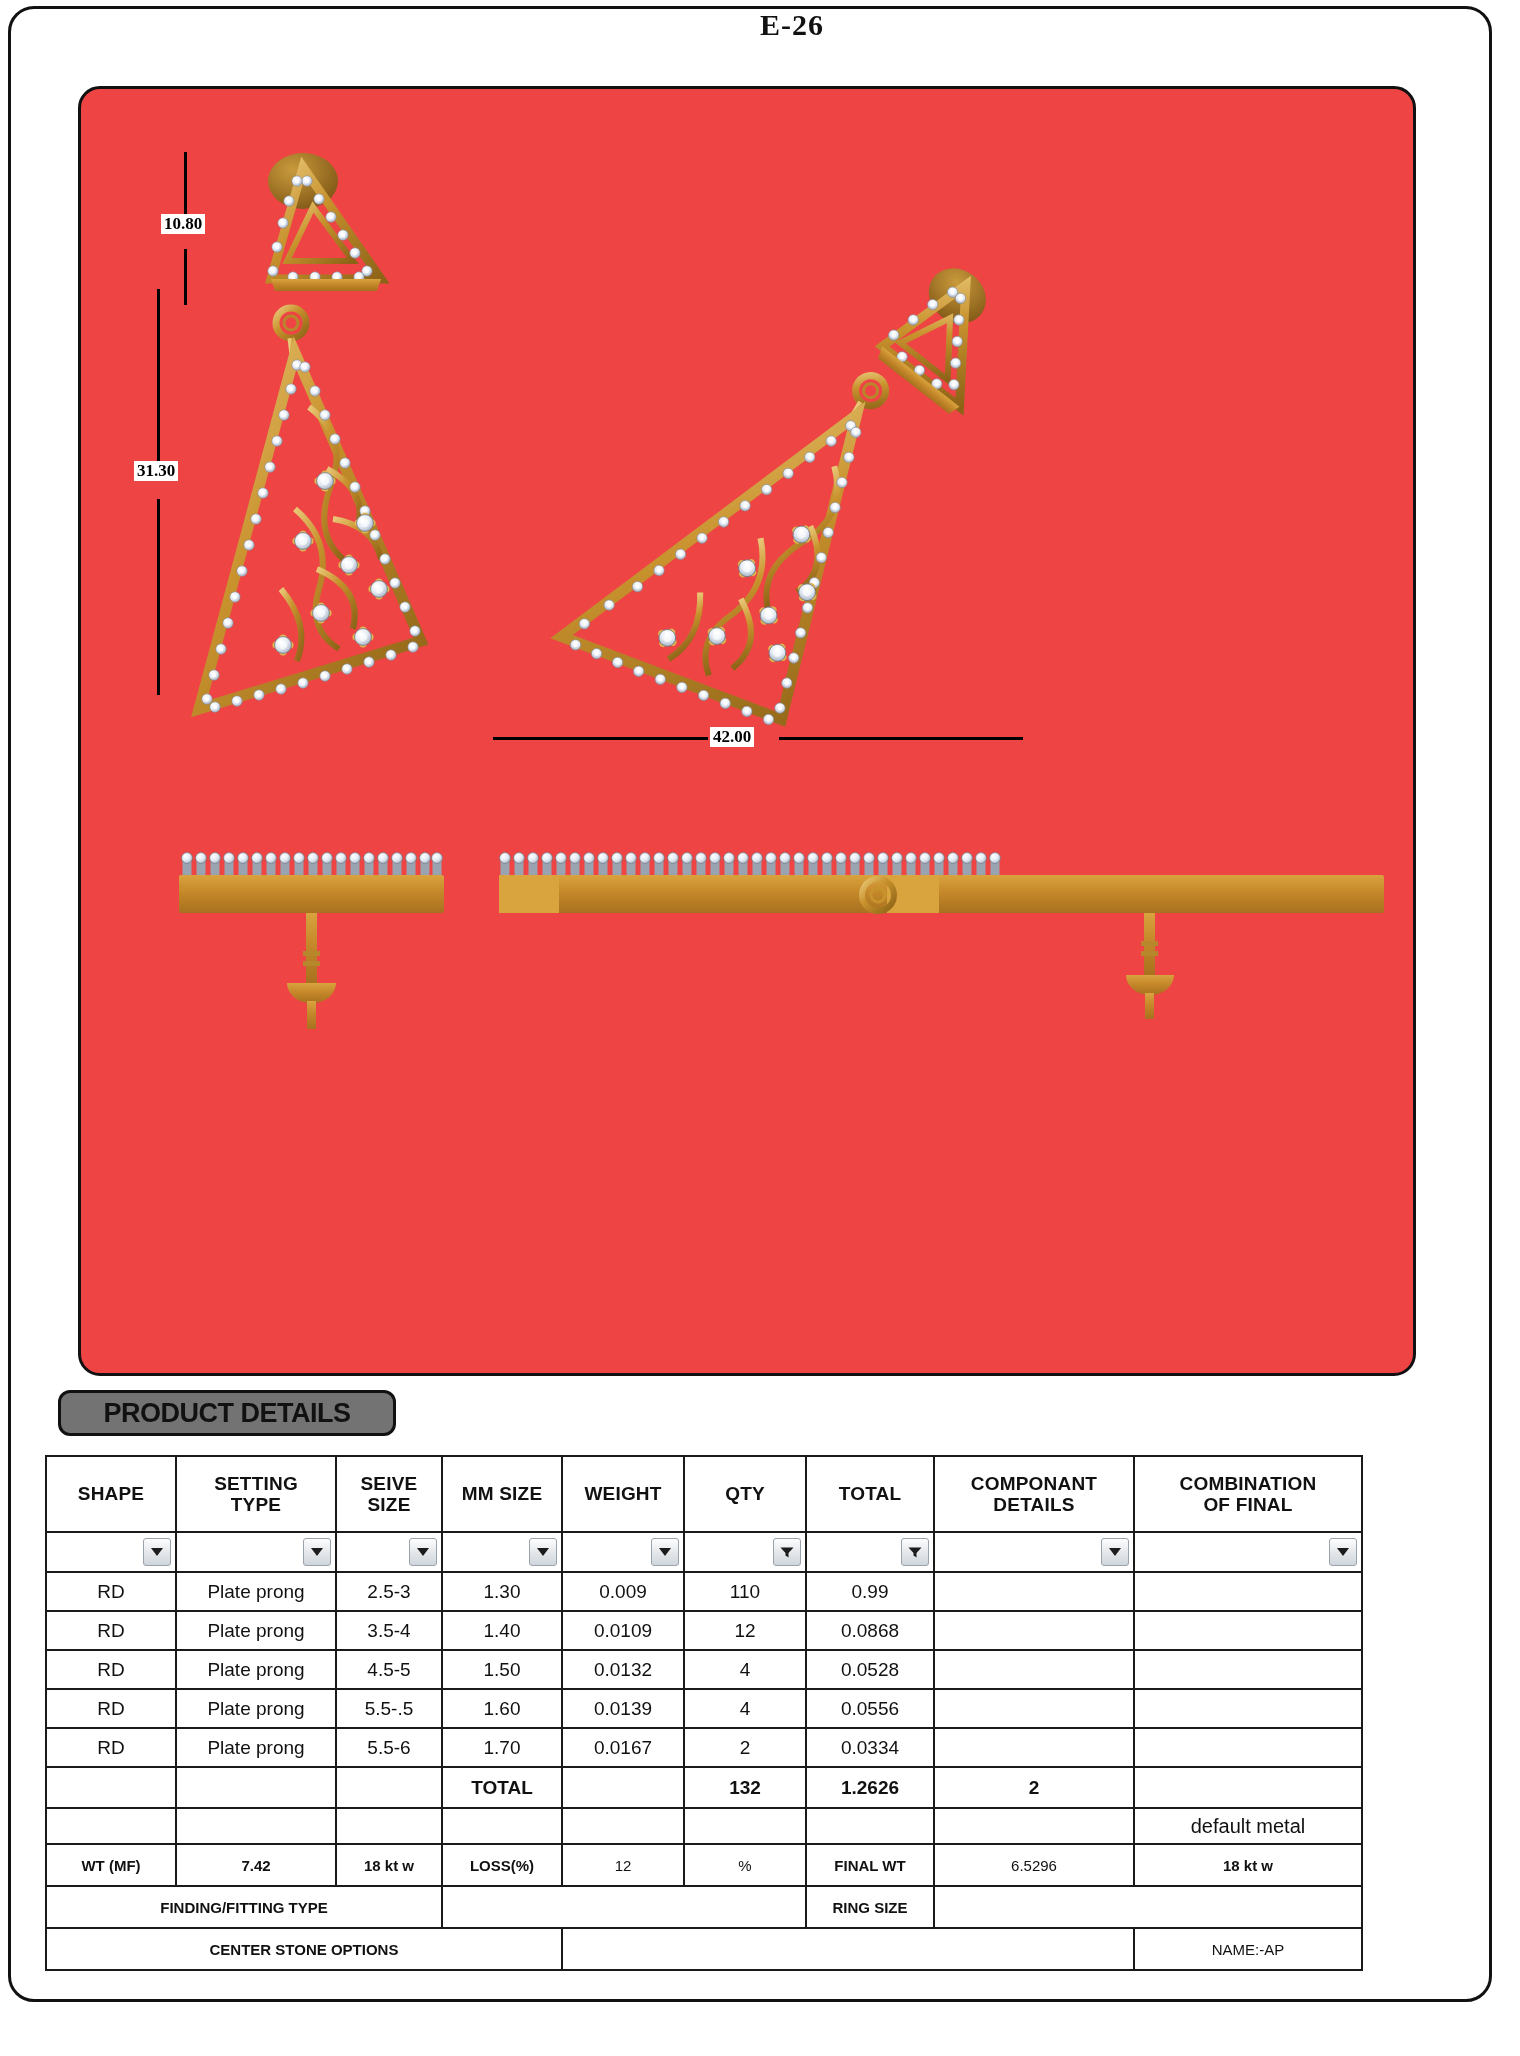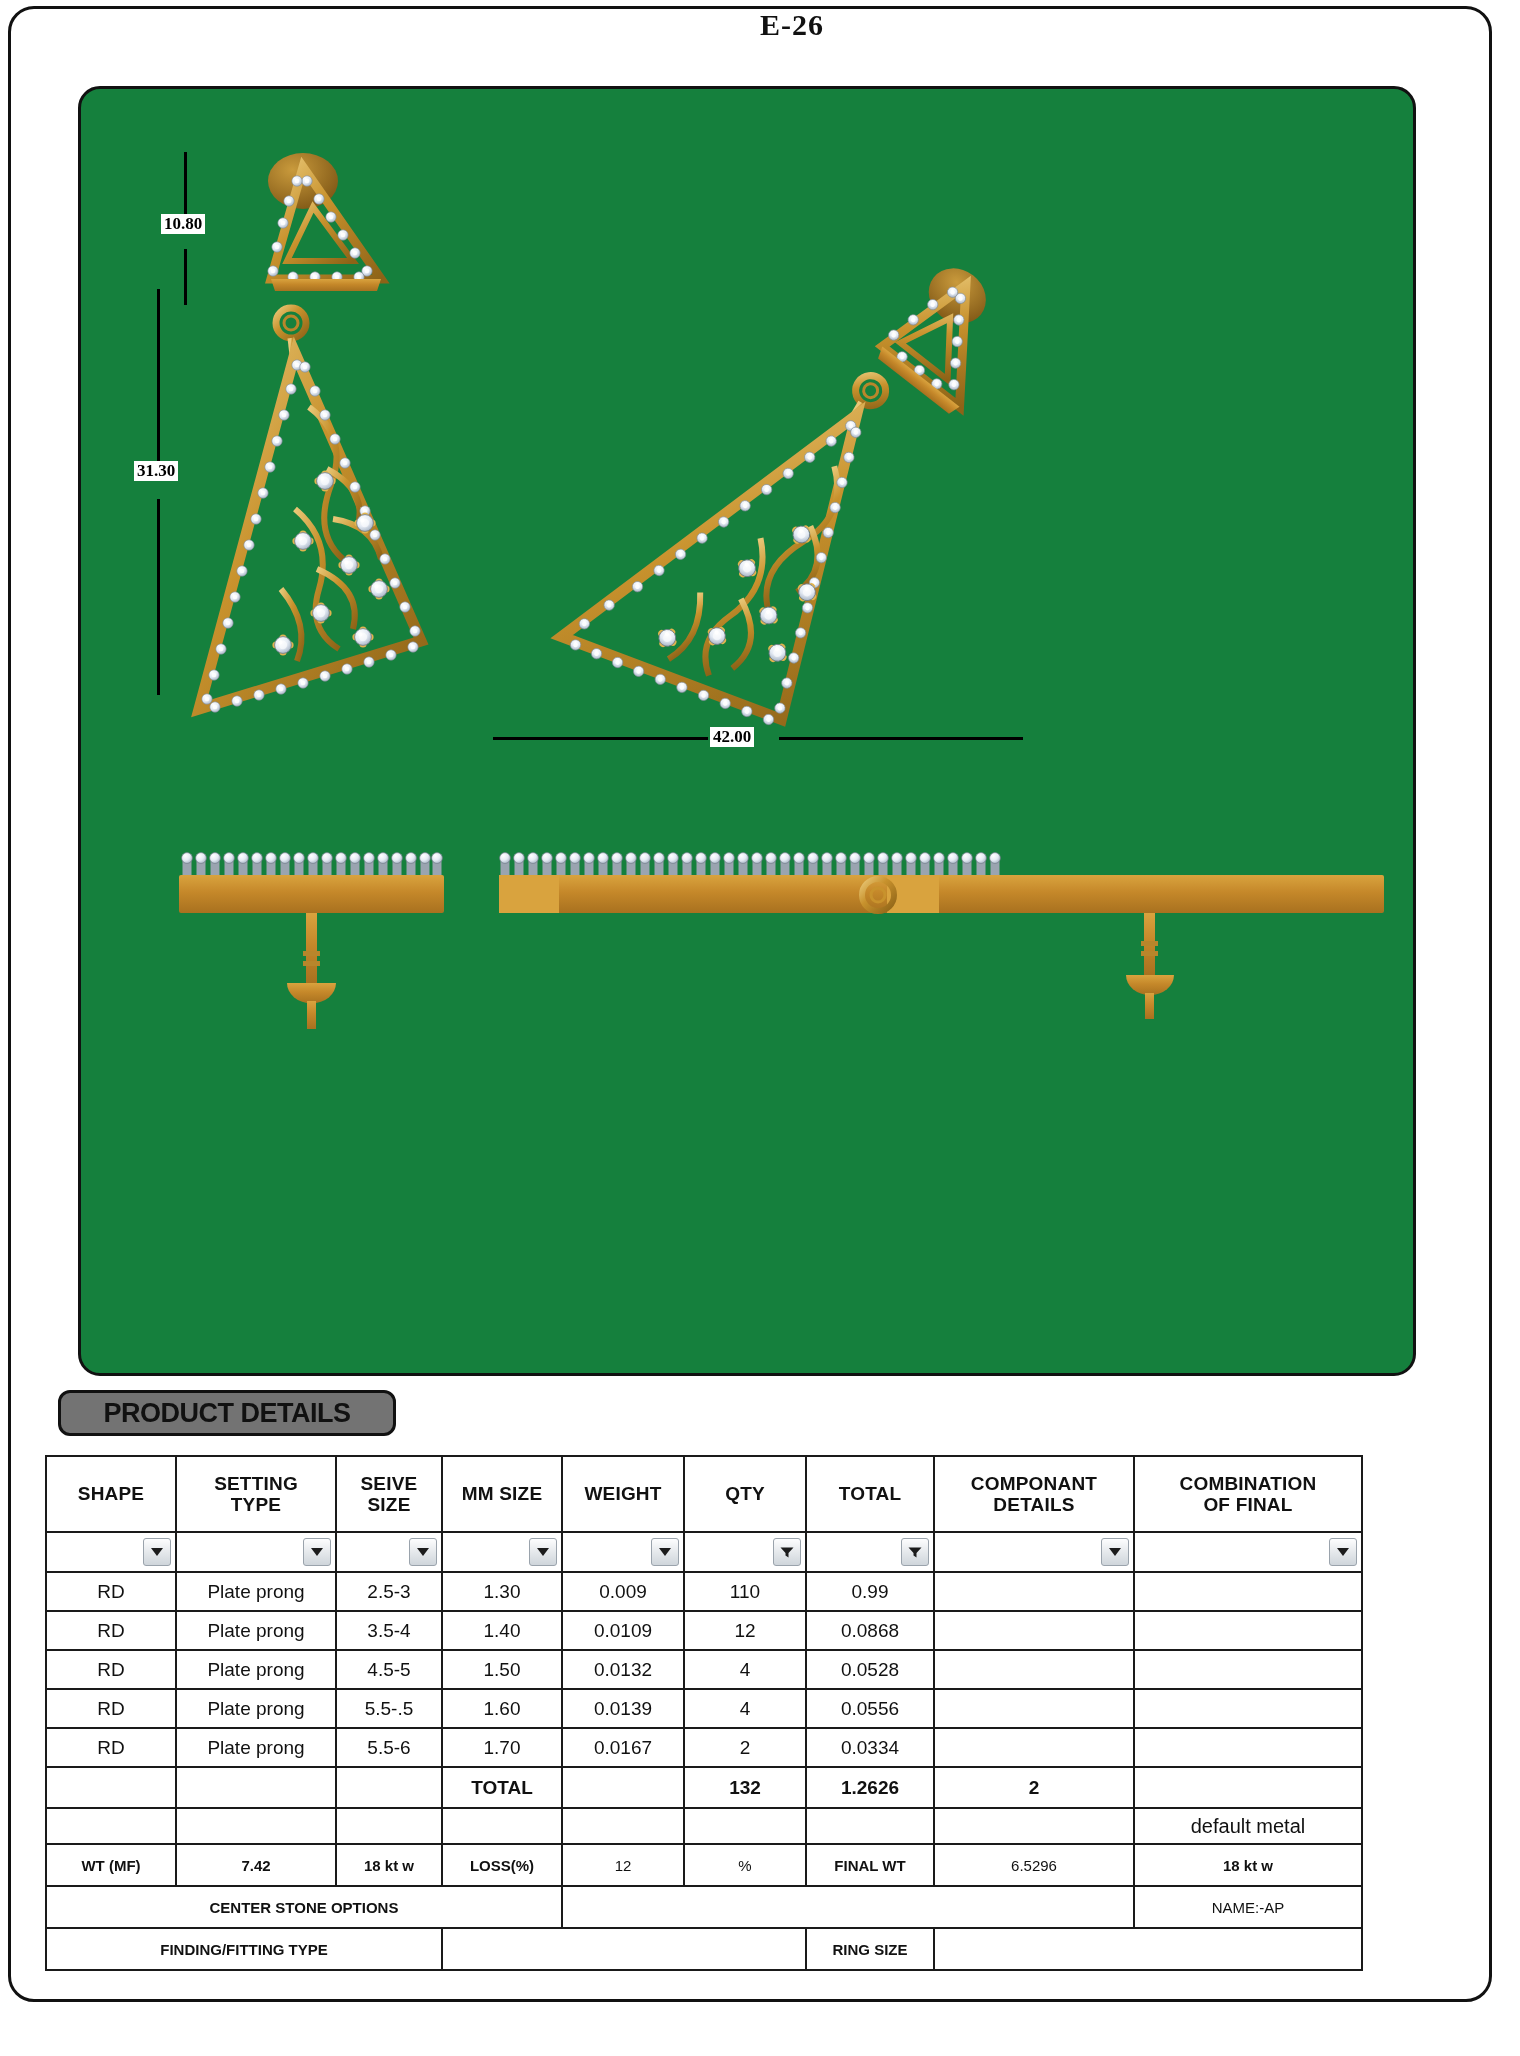--- a/index.html
+++ b/index.html
@@ -21,21 +21,21 @@
   .title{
     position:absolute;left:0;top:8px;width:1520px;text-align:center;
     font-family:"Liberation Serif", serif;font-weight:bold;
     font-size:30px;letter-spacing:1px;color:#111;padding-left:32px;
   }
 
   
   .img-frame{
     position:absolute;left:78px;top:86px;width:1338px;height:1290px;
     border:3px solid #111;border-radius:22px;box-sizing:border-box;
-    background:#15803d;
+    background:#ef4444;
   }
 
   
   .dim-label{
     position:absolute;font-family:"Liberation Serif", serif;font-weight:bold;
     font-size:17px;color:#000;background:#fff;padding:0 3px;white-space:nowrap;
   }
   .vline{position:absolute;width:3px;background:#000;}
   .hline{position:absolute;height:3px;background:#000;}
 
@@ -627,27 +627,27 @@
       <td>18 kt w</td>
       <td class="thick">LOSS(%)</td>
       <td style="font-weight:normal">12</td>
       <td style="font-weight:normal">%</td>
       <td class="thick">FINAL WT</td>
       <td style="font-weight:normal">6.5296</td>
       <td>18 kt w</td>
     </tr>
 
     <tr class="botrow">
-      <td colspan="4" class="lbl-left">CENTER STONE OPTIONS</td>
-      <td colspan="4"></td>
-      <td class="lbl-left" style="font-weight:normal">NAME:-AP</td>
-    </tr>
-
-    <tr class="botrow">
       <td colspan="3" class="lbl-left">FINDING/FITTING TYPE</td>
       <td colspan="3"></td>
       <td class="thick">RING SIZE</td>
       <td colspan="2"></td>
     </tr>
+
+    <tr class="botrow">
+      <td colspan="4" class="lbl-left">CENTER STONE OPTIONS</td>
+      <td colspan="4"></td>
+      <td class="lbl-left" style="font-weight:normal">NAME:-AP</td>
+    </tr>
   </tbody>
     </table>
 
 </div>
 
 </body></html>

